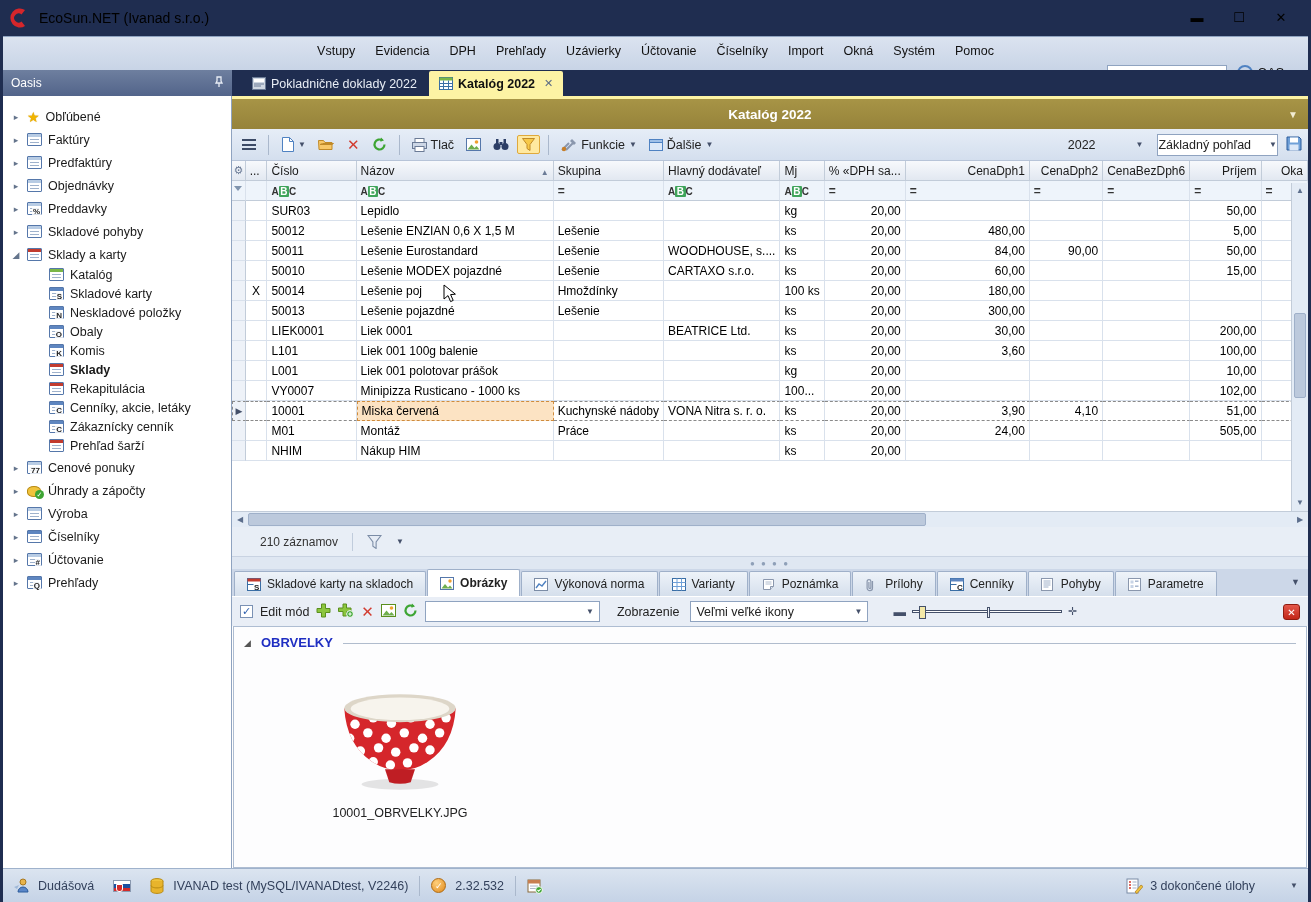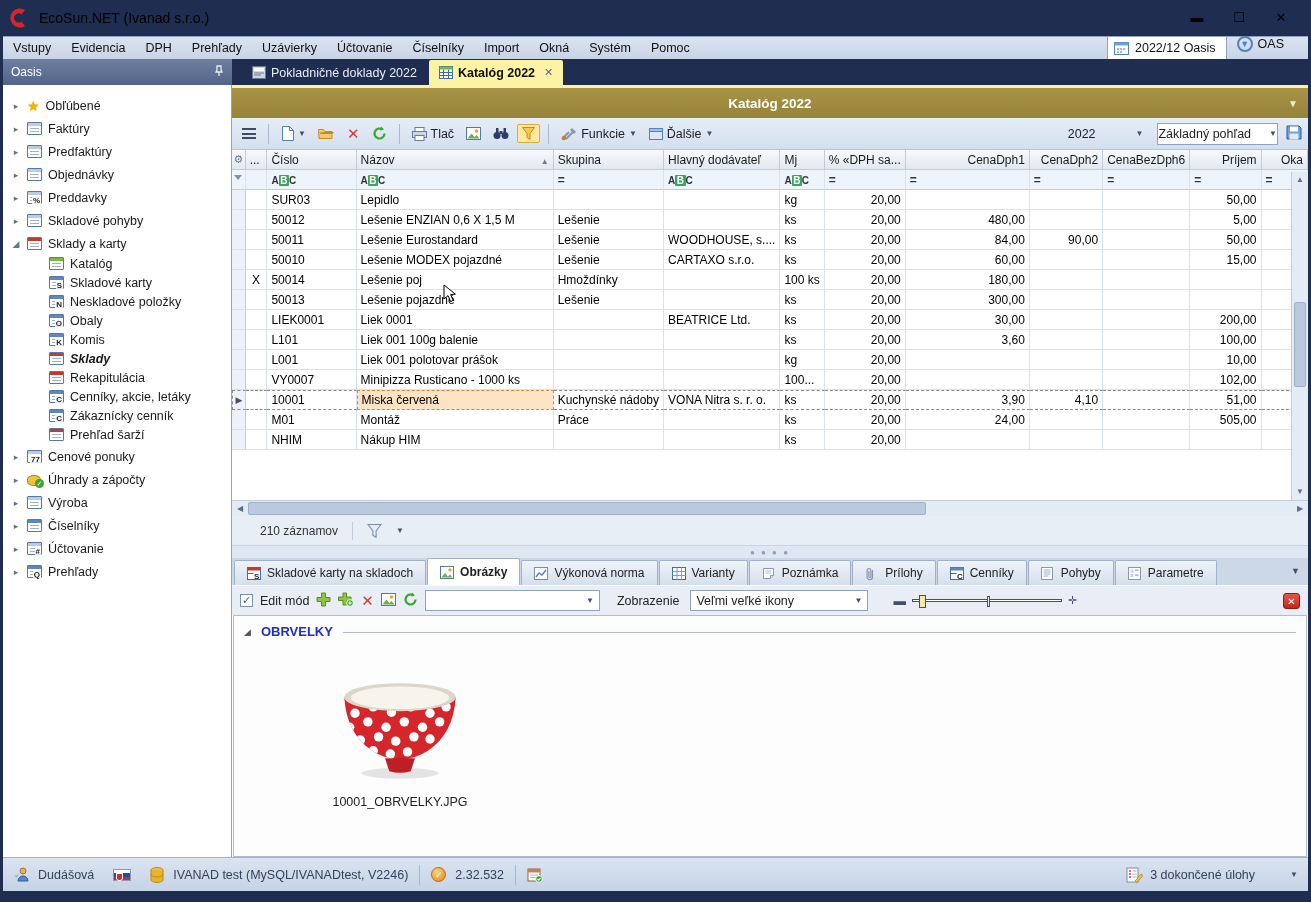--- a/index.html
+++ b/index.html
@@ -10,22 +10,22 @@
 
   
   .titlebar { height:36px; display:flex; align-items:center; color:#000; font-size:14px; }
   .logo { width:22px; height:22px; margin:0 8px 0 6px; position:relative; }
   .logo svg { display:block; }
   .win-controls { margin-left:auto; display:flex; align-items:center; gap:8px; padding-right:10px; }
   .win-btn { width:34px; height:24px; text-align:center; line-height:24px; color:#000;
              font-size:13px; cursor:default; }
 
   
-  .menubar { height:23px; background:linear-gradient(#dbe3f0,#c8d4e6); display:flex;
-             align-items:center; font-size:12.5px; color:#111; border-top:1px solid #8fa3c0; }
+  .menubar { height:34px; background:linear-gradient(#dbe3f0,#c8d4e6); display:flex;
+             align-items:center; font-size:12.5px; color:#111; border-top:1px solid #8fa3c0;flex-direction:column; }
   .menu-item { padding:0 10px; line-height:28px; }
   .menu-right { margin-left:auto; display:flex; align-items:flex-start; gap:10px; padding-right:24px; }
   .period-box { background:#fff; border:1px solid #8fa3c0; height:24px; display:flex;
                 align-items:center; gap:6px; padding:0 10px 0 6px; font-size:12.5px; }
   .oas-btn { display:flex; align-items:center; gap:5px; font-size:12.5px; }
   .oas-circ { width:16px; height:16px; border-radius:50%; border:2px solid #4f82c2; color:#4f82c2;
               font-size:9px; line-height:13px; text-align:center; font-weight:bold; }
 
   
   .tabrow { height:26px; display:flex; }
@@ -40,21 +40,21 @@
 
   
   .content { display:flex; height:772px; background:#fff; }
   .sidebar { width:229px; background:#fff; border-right:1px solid #8fa3c0; overflow:hidden;
              padding-top:8px; }
   .tree-row { display:flex; align-items:center; height:21px; font-size:12.5px; color:#1a1a1a;
               padding-left:8px; gap:6px; white-space:nowrap; }
   .tree-row.child { padding-left:46px; height:19px; }
   .tree-row .arrow { width:10px; color:#64748c; font-size:9px; text-align:center; }
   .tree-row.root { margin-top:2px; }
-  .tree-row b { font-weight:bold;font-style:italic; }
+  .tree-row b { font-weight:bold; }
   .tico { display:inline-block; }
   .tico.star { color:#f0b400; font-size:14px; line-height:14px; text-shadow:0 0 1px #c98f00; }
   .tbox { position:relative; width:15px; height:13px; background:#fff; border:1px solid #5577aa;
           border-radius:1px; display:inline-block; }
   .tbox i { position:absolute; top:0; left:0; right:0; height:3px; background:#b8cce4; }
   .tbox.green i { background:#7ab648; } .tbox.red i { background:#c23b2e; }
   .tbox.blue i { background:#5e86c0; }
   .tbox b { position:absolute; right:0px; bottom:-2px; font:bold 8px "Liberation Sans",sans-serif;
             color:#222; background:rgba(255,255,255,.8); padding:0 1px; }
   .tbox .lines { position:absolute; left:2px; right:2px; top:5px; height:6px;

